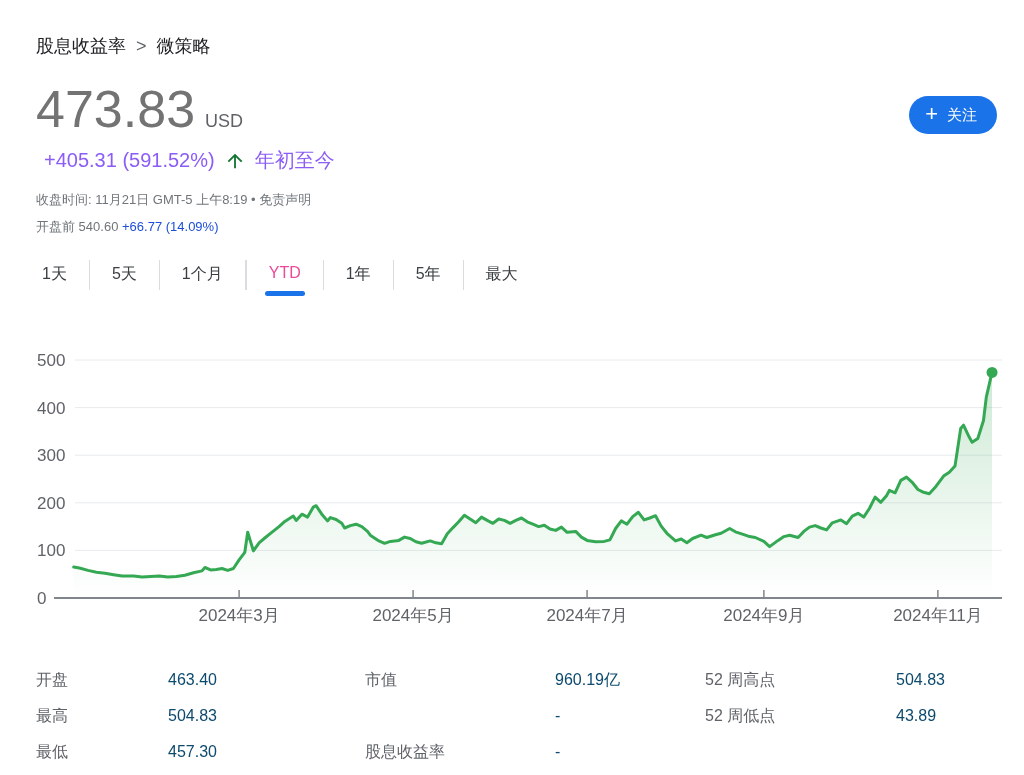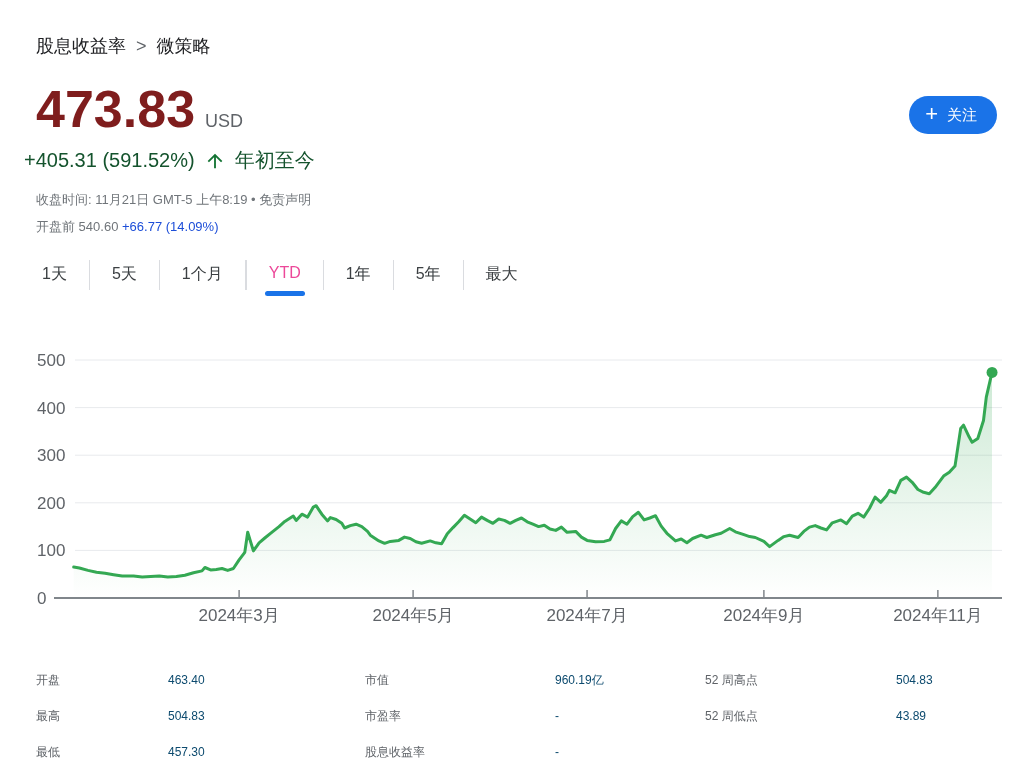--- a/index.html
+++ b/index.html
@@ -3,49 +3,49 @@
 <meta charset="utf-8">
 <style>
   html,body{margin:0;padding:0;background:#fff;}
   body{width:1024px;height:775px;position:relative;overflow:hidden;
        font-family:"Liberation Sans","DejaVu Sans",sans-serif;color:#202124;}
 
   .breadcrumb{position:absolute;left:36px;top:34px;font-size:18px;color:#202124;display:flex;gap:10px;align-items:center;}
   .breadcrumb .sep{color:#5f6368;}
 
   .price-row{position:absolute;left:36px;top:80px;display:flex;align-items:baseline;gap:10px;}
-  .price{font-size:52px;line-height:1.15;color:#7f1d1d;font-weight:bold;}
+  .price{font-size:52px;line-height:1.15;color:#737373;}
   .currency{font-size:18px;color:#5f6368;}
 
   .follow-btn{position:absolute;top:96px;right:27px;height:38px;padding:0 20px 0 16px;
       background:#1a73e8;color:#fff;border:none;border-radius:19px;font-size:15px;
       display:flex;align-items:center;gap:9px;cursor:pointer;}
   .follow-btn .plus{font-size:22px;font-weight:400;line-height:1;margin-top:-2px;}
 
-  .change-row{position:absolute;left:24px;top:147px;display:flex;align-items:center;gap:9px;
-      font-size:20px;color:#14532d;}
+  .change-row{position:absolute;left:44px;top:147px;display:flex;align-items:center;gap:9px;
+      font-size:20px;color:#8b5cf6;}
   .up-arrow svg{width:22px;height:22px;display:block;fill:#137333;}
 
   .meta{position:absolute;left:36px;top:186px;font-size:13px;color:#70757a;line-height:27px;}
   .meta .green{color:#1d4ed8;}
   .meta .disclaimer{color:#70757a;text-decoration:none;cursor:pointer;}
 
   .tabs{position:absolute;left:20px;top:258px;display:flex;align-items:flex-start;}
   .tab{position:relative;padding:6px 22px 14px 22px;font-size:16px;color:#3c4043;cursor:pointer;white-space:nowrap;}
   .tab.active{color:#ec4899;}
   .tab.active::after{content:"";position:absolute;left:50%;transform:translateX(-50%);
       bottom:0;width:40px;height:5px;background:#1a73e8;border-radius:3px;}
   .tab-sep{width:1px;height:30px;background:#dadce0;margin-top:2px;}
 
   .chart{position:absolute;left:20px;top:340px;width:1000px;height:300px;}
   .chart svg{display:block;}
 
   .stats{position:absolute;left:36px;top:662px;width:960px;display:grid;
       grid-template-columns:132px 197px 190px 150px 191px auto;grid-auto-rows:36px;
-      font-size:12px;align-items:center;}
+      font-size:16px;align-items:center;}
   .stat-label{color:#5f6368;}
   .stat-value{color:#0c4a6e;}
 </style>
 </head>
 <body>
 
 <div class="breadcrumb">
   <span>股息收益率</span>
   <span class="sep">&gt;</span>
   <span>微策略</span>
@@ -137,21 +137,20 @@
 
 <div class="stats">
     <div class="stat-label" style="grid-area: 1 / 1;">开盘</div>
     <div class="stat-value" style="grid-area: 1 / 2;">463.40</div>
     <div class="stat-label" style="grid-area: 2 / 1;">最高</div>
     <div class="stat-value" style="grid-area: 2 / 2;">504.83</div>
     <div class="stat-label" style="grid-area: 3 / 1;">最低</div>
     <div class="stat-value" style="grid-area: 3 / 2;">457.30</div>
     <div class="stat-label" style="grid-area: 1 / 3;">市值</div>
     <div class="stat-value" style="grid-area: 1 / 4;">960.19亿</div>
-    <div class="stat-label" style="grid-area: 2 / 3;">市盈率</div>
     <div class="stat-value" style="grid-area: 2 / 4;">-</div>
     <div class="stat-label" style="grid-area: 3 / 3;">股息收益率</div>
     <div class="stat-value" style="grid-area: 3 / 4;">-</div>
     <div class="stat-label" style="grid-area: 1 / 5;">52 周高点</div>
     <div class="stat-value" style="grid-area: 1 / 6;">504.83</div>
     <div class="stat-label" style="grid-area: 2 / 5;">52 周低点</div>
     <div class="stat-value" style="grid-area: 2 / 6;">43.89</div>
   </div>
 
 </body></html>

